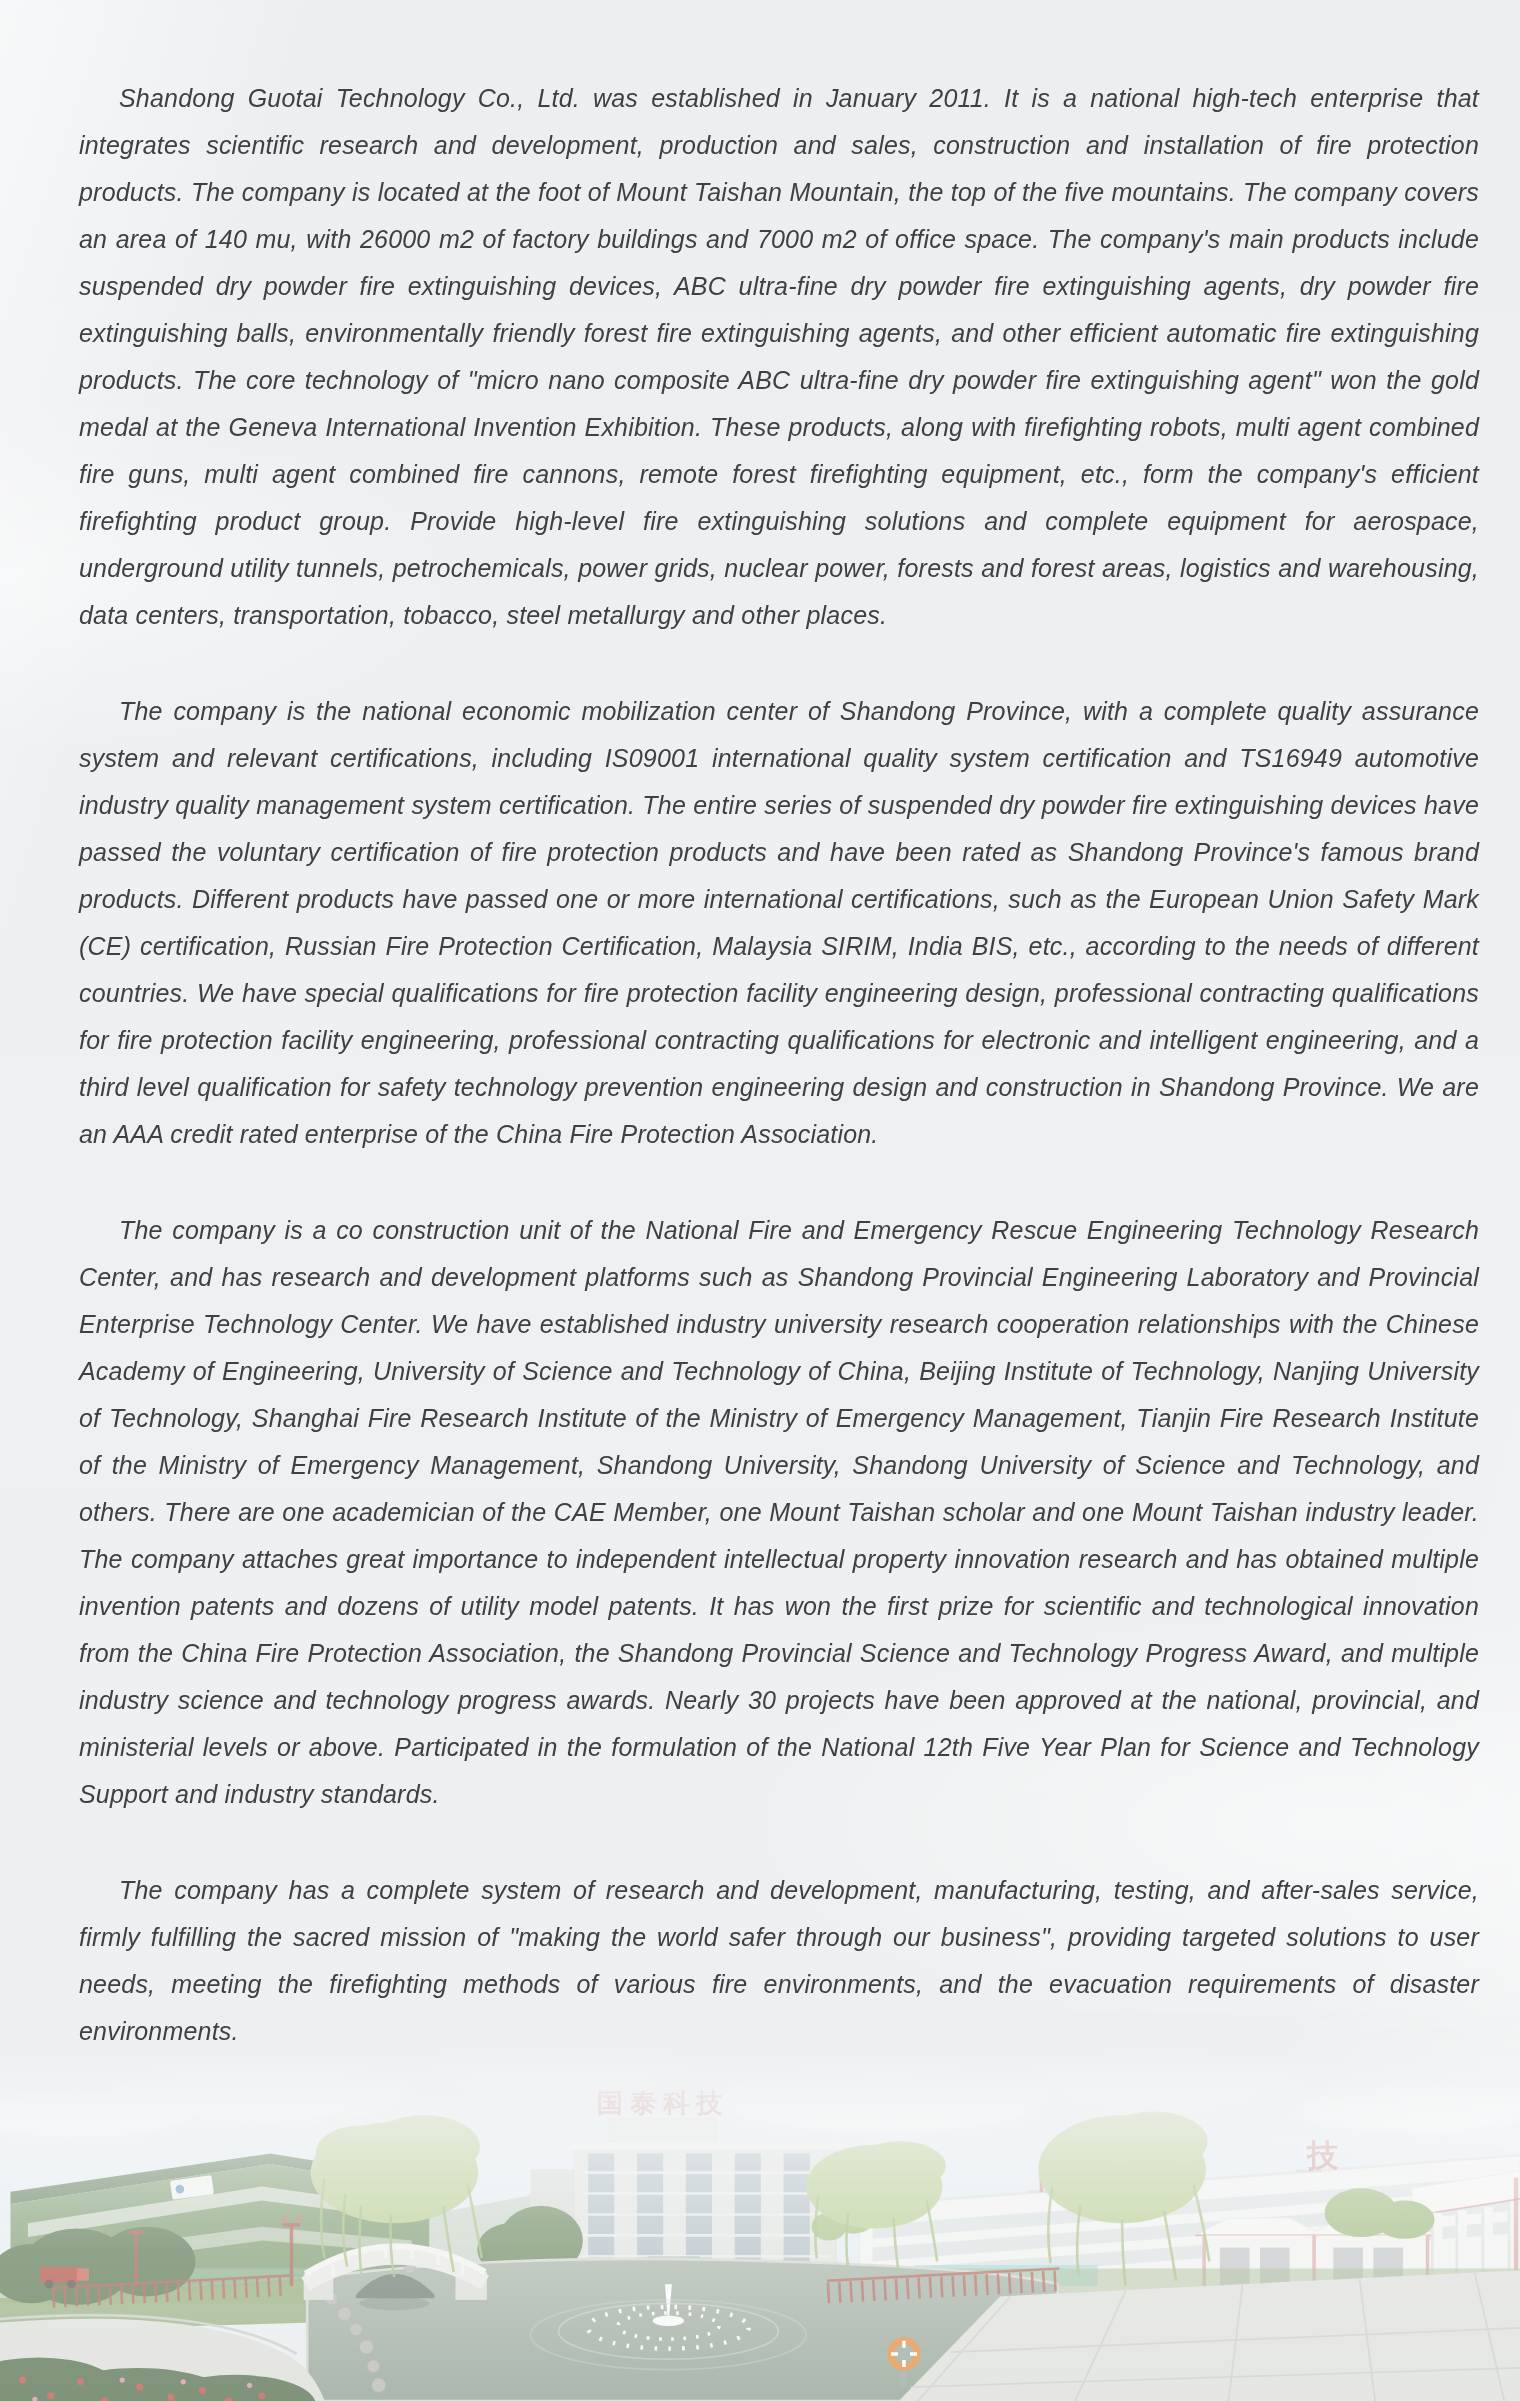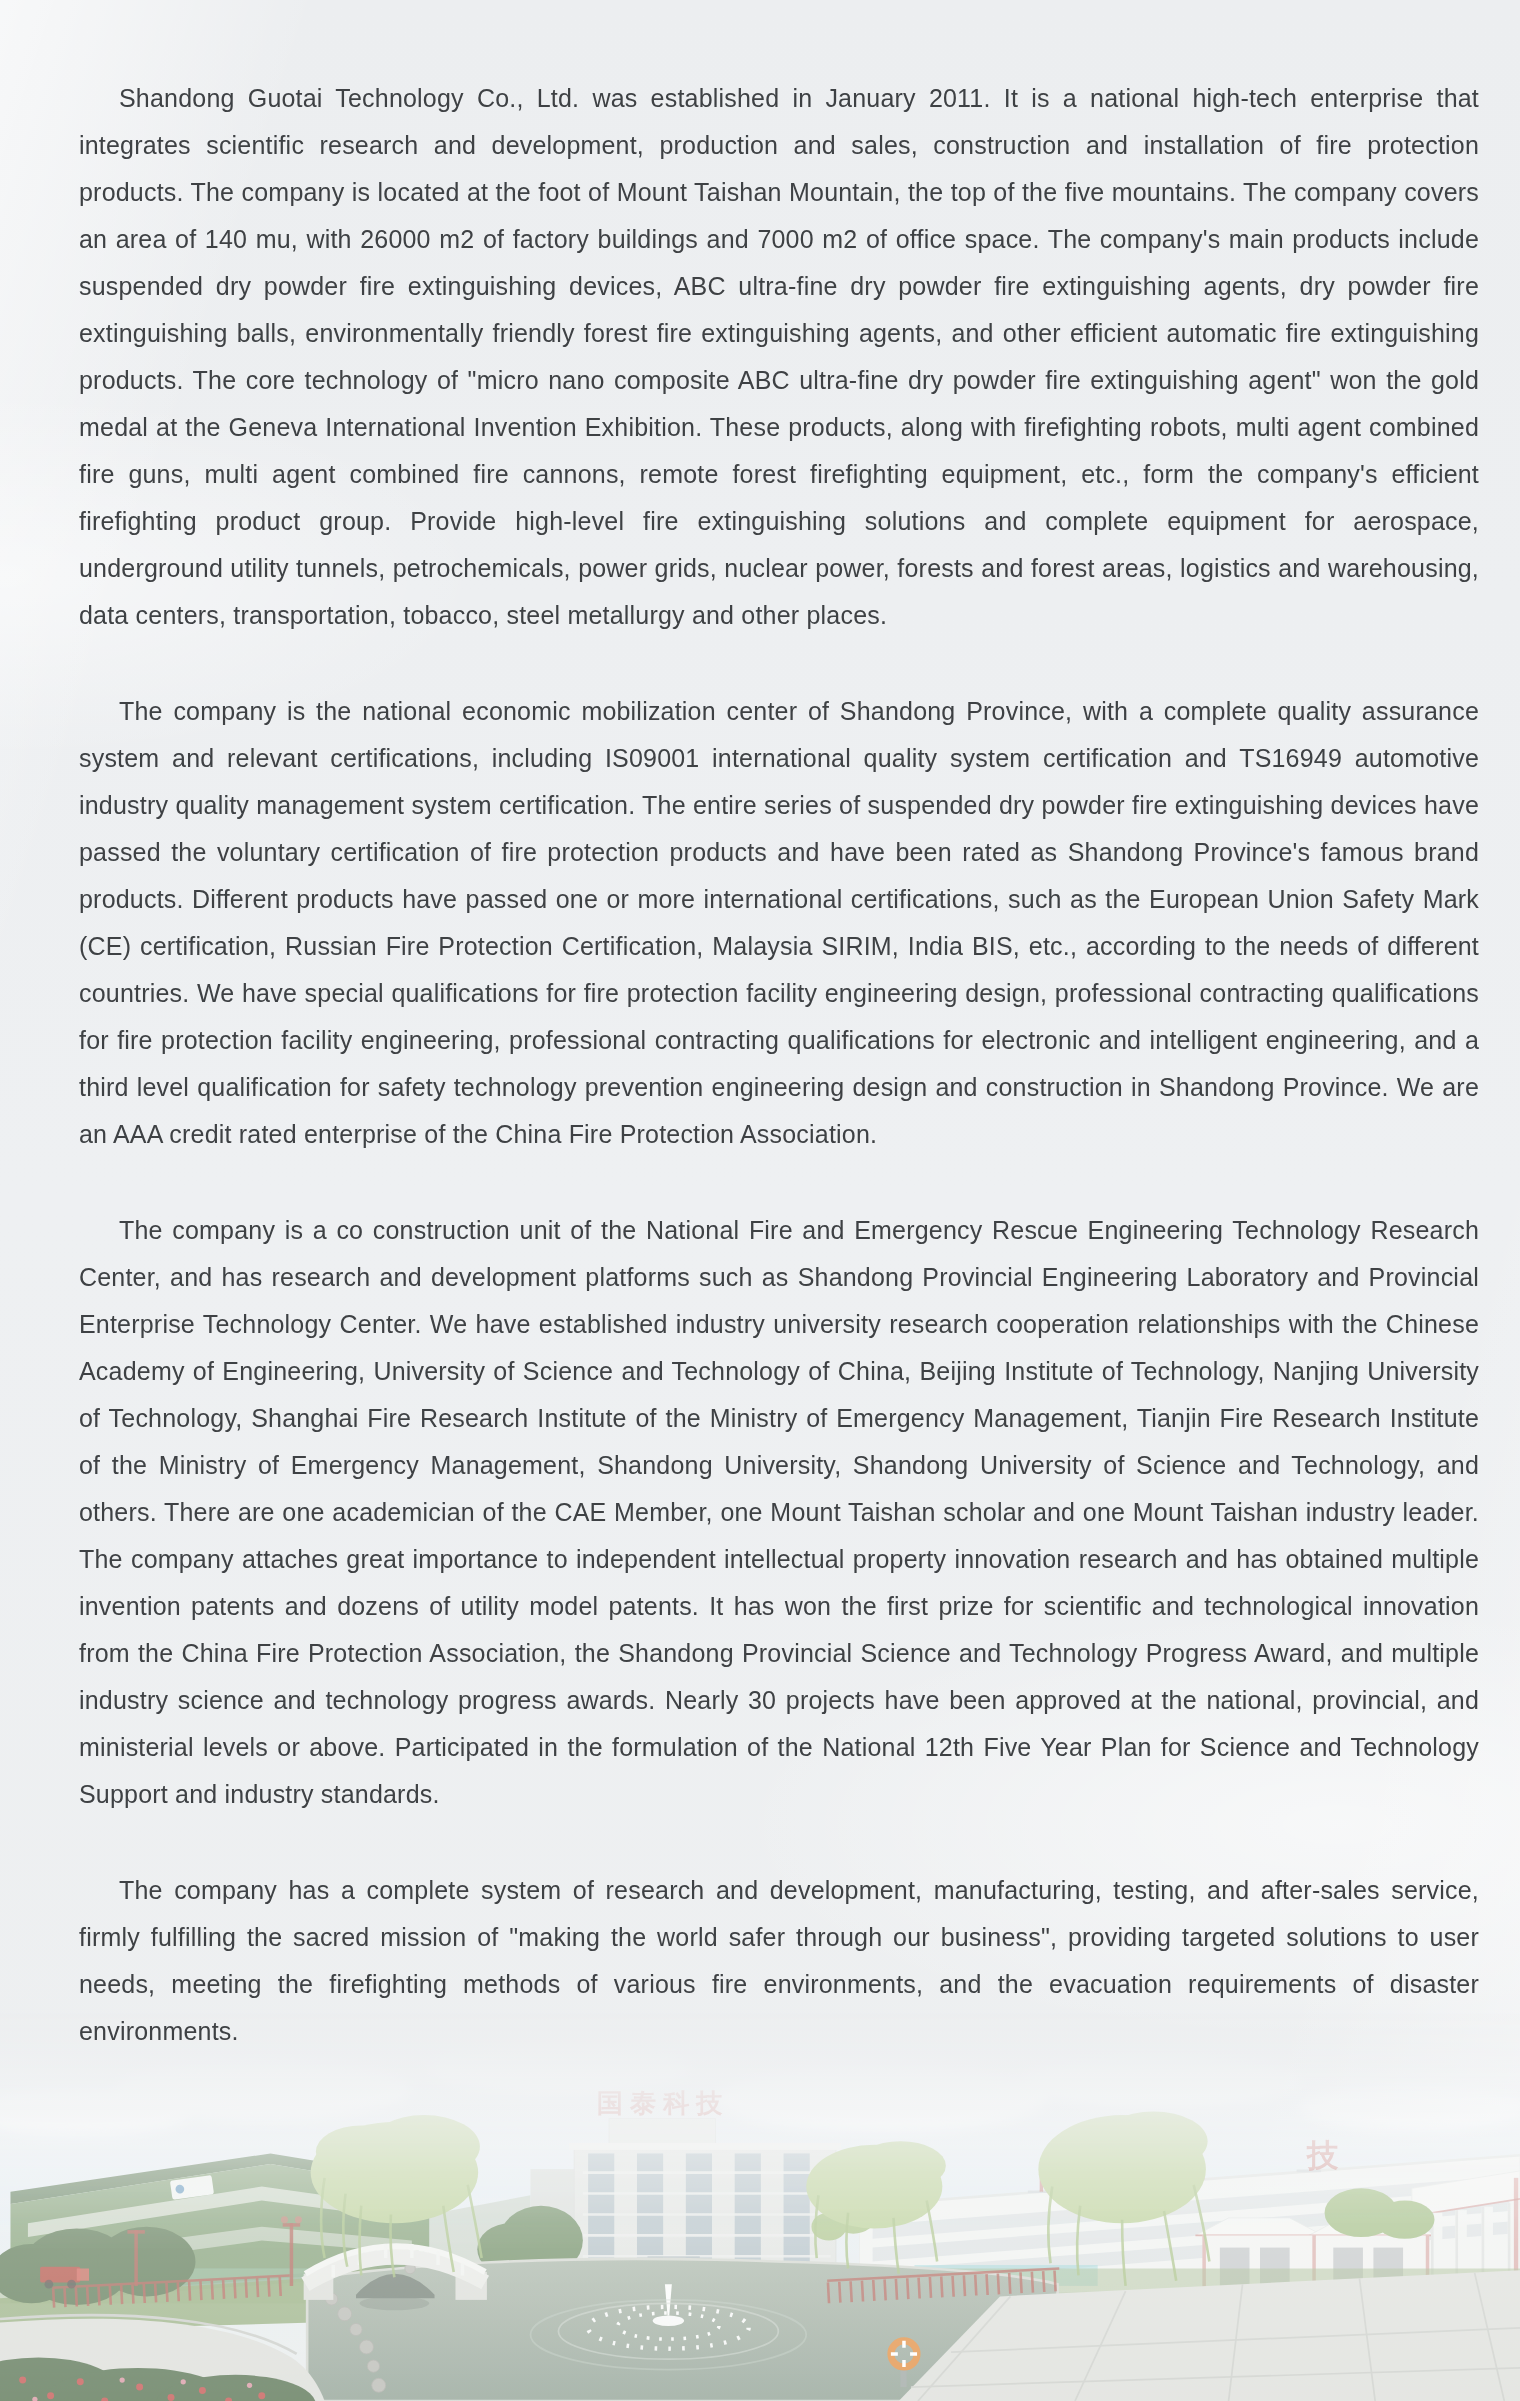--- a/index.html
+++ b/index.html
@@ -13,20 +13,21 @@
       linear-gradient(108deg, rgba(255,255,255,0.60) 0%, rgba(255,255,255,0) 14%),
       linear-gradient(285deg, rgba(255,255,255,0.45) 0%, rgba(255,255,255,0) 16%),
       radial-gradient(ellipse 873px 314px at 88% 76%, rgba(255,255,255,0.55), rgba(255,255,255,0) 70%),
       radial-gradient(ellipse 698px 262px at 0% 24%, rgba(255,255,255,0.50), rgba(255,255,255,0) 70%),
       linear-gradient(180deg,#eceef0 0%, #eef0f2 50%, #edeff0 100%);
     font-family:"Liberation Sans", sans-serif;
   }
   .article{
     position:relative;z-index:2;
     padding:75px 41px 0 79px;
+    font-style:italic;
   }
   .article p{
     margin:0 0 49px 0;
     font-size:25px;
     line-height:47px;
     letter-spacing:0.2px;
     color:#3e4144;
     text-align:justify;
     text-indent:40px;
   }

